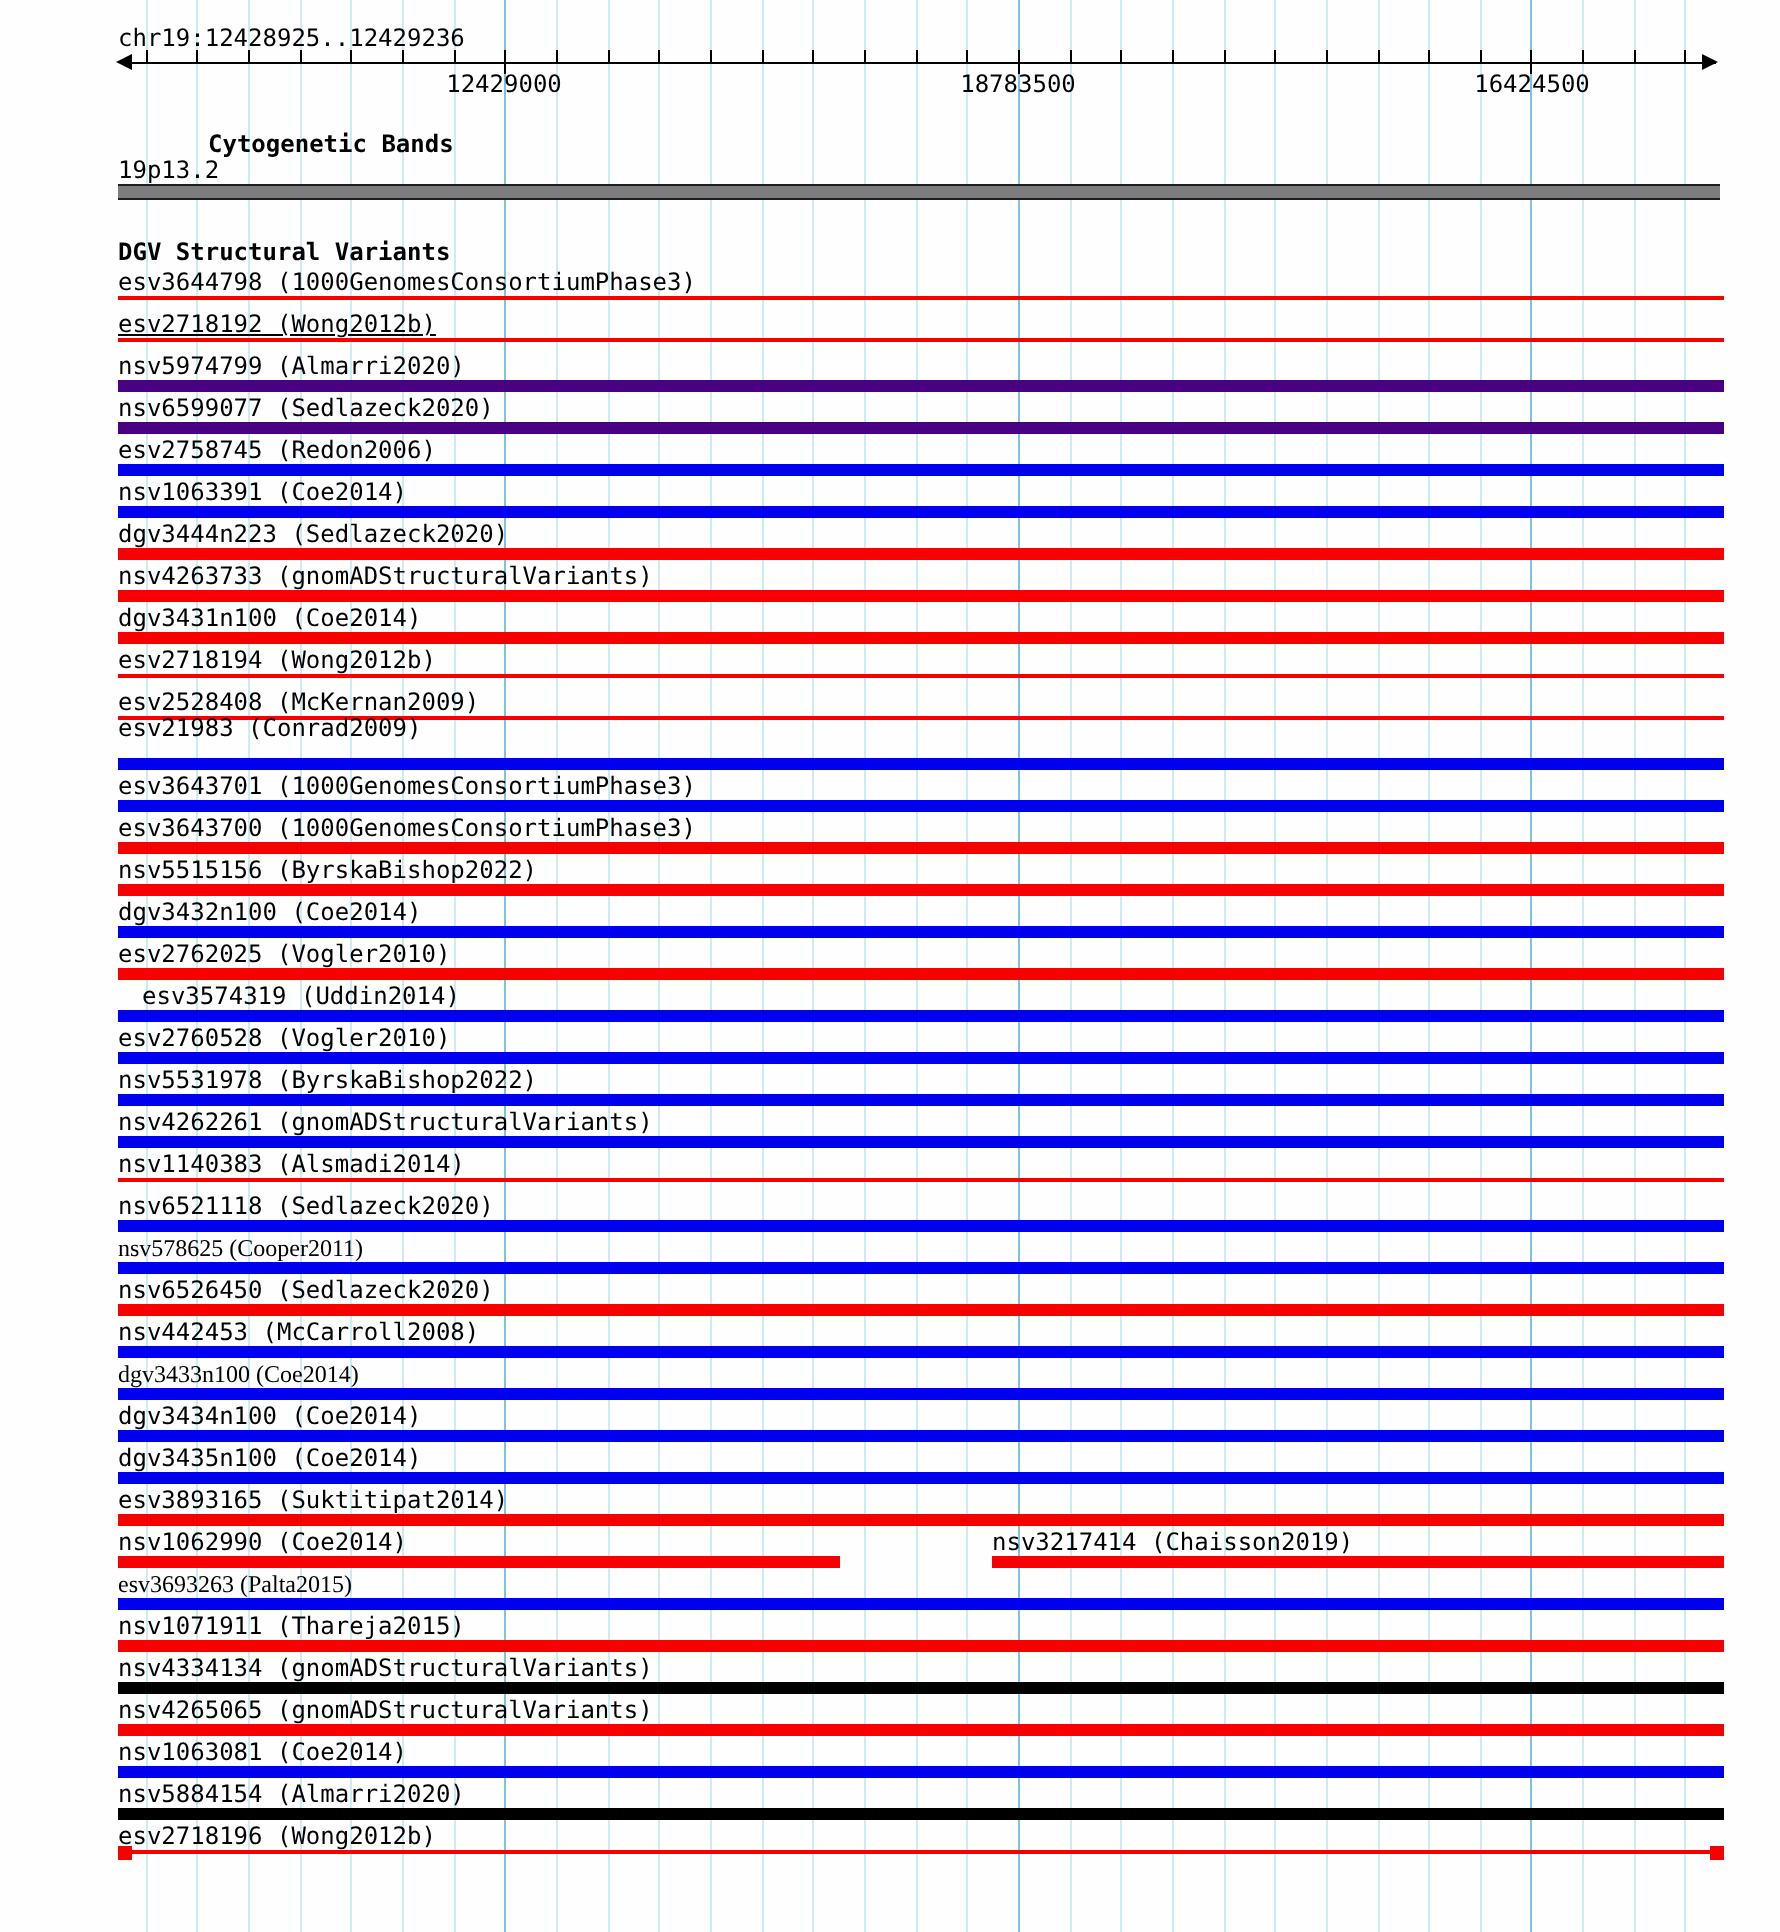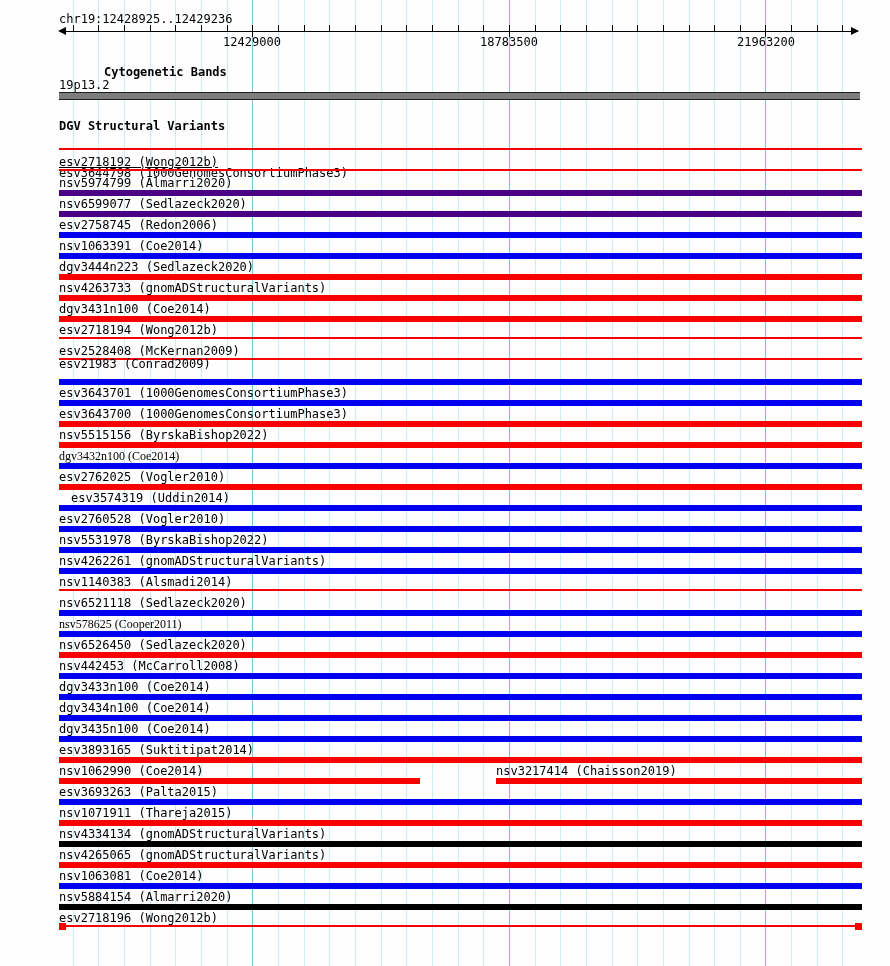--- a/index.html
+++ b/index.html
@@ -93,34 +93,34 @@
         <div class="tick" style="left: 714.175px; top: 25px; height: 6px;"></div>
         <div class="tick" style="left: 739.83px; top: 25px; height: 6px;"></div>
         <div class="tick" style="left: 765.485px; top: 25px; height: 12px;"></div>
         <div class="tick" style="left: 791.14px; top: 25px; height: 6px;"></div>
         <div class="tick" style="left: 816.795px; top: 25px; height: 6px;"></div>
         <div class="tick" style="left: 842.45px; top: 25px; height: 6px;"></div>
       </div>
     <div id="tick-labels">
         <div class="txt tick-label" style="left: 222px; top: 36px;">12429000</div>
         <div class="txt tick-label" style="left: 479px; top: 36px;">18783500</div>
-        <div class="txt tick-label" style="left: 736px; top: 36px;">21963200</div>
+        <div class="txt tick-label" style="left: 736px; top: 36px;">16424500</div>
       </div>
   </div>
 
   <div>
     <div class="txt bold" style="left:59px;top:66px;margin-left:45px;">Cytogenetic Bands</div>
     <div class="txt" style="left:59px;top:79px;">19p13.2</div>
     <div class="band-rect" id="cytoband-bar" style="left: 59px; top: 92px; width: 801px; background: rgb(125, 125, 125);"></div>
   </div>
 
   <div>
     <div class="txt bold" style="left:59px;top:120px;">DGV Structural Variants</div>
     <div id="rows">
-        <div class="txt" style="left: 59px; top: 135px; margin-top: 32px;">esv3644798 (1000GenomesConsortiumPhase3)</div>
+        <div class="txt" style="left: 59px; top: 135px;">esv3644798 (1000GenomesConsortiumPhase3)</div>
         <div class="bar" style="left: 59px; width: 803px; background: rgb(248, 0, 0); top: 148px; height: 2px;"></div>
         <div class="txt" style="left: 59px; top: 156px; text-decoration: underline;">esv2718192 (Wong2012b)</div>
         <div class="bar" style="left: 59px; width: 803px; background: rgb(248, 0, 0); top: 169px; height: 2px;"></div>
         <div class="txt" style="left: 59px; top: 177px;">nsv5974799 (Almarri2020)</div>
         <div class="bar" style="left: 59px; width: 803px; background: rgb(74, 0, 130); top: 190px; height: 6px;"></div>
         <div class="txt" style="left: 59px; top: 198px;">nsv6599077 (Sedlazeck2020)</div>
         <div class="bar" style="left: 59px; width: 803px; background: rgb(74, 0, 130); top: 211px; height: 6px;"></div>
         <div class="txt" style="left: 59px; top: 219px;">esv2758745 (Redon2006)</div>
         <div class="bar" style="left: 59px; width: 803px; background: rgb(0, 0, 238); top: 232px; height: 6px;"></div>
         <div class="txt" style="left: 59px; top: 240px;">nsv1063391 (Coe2014)</div>
@@ -136,21 +136,21 @@
         <div class="txt" style="left: 59px; top: 345px;">esv2528408 (McKernan2009)</div>
         <div class="bar" style="left: 59px; width: 803px; background: rgb(248, 0, 0); top: 358px; height: 2px;"></div>
         <div class="txt" style="left: 59px; top: 358px;">esv21983 (Conrad2009)</div>
         <div class="bar" style="left: 59px; width: 803px; background: rgb(0, 0, 238); top: 379px; height: 6px;"></div>
         <div class="txt" style="left: 59px; top: 387px;">esv3643701 (1000GenomesConsortiumPhase3)</div>
         <div class="bar" style="left: 59px; width: 803px; background: rgb(0, 0, 238); top: 400px; height: 6px;"></div>
         <div class="txt" style="left: 59px; top: 408px;">esv3643700 (1000GenomesConsortiumPhase3)</div>
         <div class="bar" style="left: 59px; width: 803px; background: rgb(248, 0, 0); top: 421px; height: 6px;"></div>
         <div class="txt" style="left: 59px; top: 429px;">nsv5515156 (ByrskaBishop2022)</div>
         <div class="bar" style="left: 59px; width: 803px; background: rgb(248, 0, 0); top: 442px; height: 6px;"></div>
-        <div class="txt" style="left: 59px; top: 450px; font-family: Liberation Serif, serif;">dgv3432n100 (Coe2014)</div>
+        <div class="txt" style="left: 59px; top: 450px;">dgv3432n100 (Coe2014)</div>
         <div class="bar" style="left: 59px; width: 803px; background: rgb(0, 0, 238); top: 463px; height: 6px;"></div>
         <div class="txt" style="left: 59px; top: 471px;">esv2762025 (Vogler2010)</div>
         <div class="bar" style="left: 59px; width: 803px; background: rgb(248, 0, 0); top: 484px; height: 6px;"></div>
         <div class="txt" style="left: 71px; top: 492px;">esv3574319 (Uddin2014)</div>
         <div class="bar" style="left: 59px; width: 803px; background: rgb(0, 0, 238); top: 505px; height: 6px;"></div>
         <div class="txt" style="left: 59px; top: 513px;">esv2760528 (Vogler2010)</div>
         <div class="bar" style="left: 59px; width: 803px; background: rgb(0, 0, 238); top: 526px; height: 6px;"></div>
         <div class="txt" style="left: 59px; top: 534px;">nsv5531978 (ByrskaBishop2022)</div>
         <div class="bar" style="left: 59px; width: 803px; background: rgb(0, 0, 238); top: 547px; height: 6px;"></div>
         <div class="txt" style="left: 59px; top: 555px;">nsv4262261 (gnomADStructuralVariants)</div>
@@ -158,33 +158,33 @@
         <div class="txt" style="left: 59px; top: 576px;">nsv1140383 (Alsmadi2014)</div>
         <div class="bar" style="left: 59px; width: 803px; background: rgb(248, 0, 0); top: 589px; height: 2px;"></div>
         <div class="txt" style="left: 59px; top: 597px;">nsv6521118 (Sedlazeck2020)</div>
         <div class="bar" style="left: 59px; width: 803px; background: rgb(0, 0, 238); top: 610px; height: 6px;"></div>
         <div class="txt" style="left: 59px; top: 618px; font-family: Liberation Serif, serif;">nsv578625 (Cooper2011)</div>
         <div class="bar" style="left: 59px; width: 803px; background: rgb(0, 0, 238); top: 631px; height: 6px;"></div>
         <div class="txt" style="left: 59px; top: 639px;">nsv6526450 (Sedlazeck2020)</div>
         <div class="bar" style="left: 59px; width: 803px; background: rgb(248, 0, 0); top: 652px; height: 6px;"></div>
         <div class="txt" style="left: 59px; top: 660px;">nsv442453 (McCarroll2008)</div>
         <div class="bar" style="left: 59px; width: 803px; background: rgb(0, 0, 238); top: 673px; height: 6px;"></div>
-        <div class="txt" style="left: 59px; top: 681px;">dgv3433n100 (Coe2014)</div>
+        <div class="txt" style="left: 59px; top: 681px; font-family: Liberation Serif, serif;">dgv3433n100 (Coe2014)</div>
         <div class="bar" style="left: 59px; width: 803px; background: rgb(0, 0, 238); top: 694px; height: 6px;"></div>
         <div class="txt" style="left: 59px; top: 702px;">dgv3434n100 (Coe2014)</div>
         <div class="bar" style="left: 59px; width: 803px; background: rgb(0, 0, 238); top: 715px; height: 6px;"></div>
         <div class="txt" style="left: 59px; top: 723px;">dgv3435n100 (Coe2014)</div>
         <div class="bar" style="left: 59px; width: 803px; background: rgb(0, 0, 238); top: 736px; height: 6px;"></div>
         <div class="txt" style="left: 59px; top: 744px;">esv3893165 (Suktitipat2014)</div>
         <div class="bar" style="left: 59px; width: 803px; background: rgb(248, 0, 0); top: 757px; height: 6px;"></div>
         <div class="txt" style="left: 59px; top: 765px;">nsv1062990 (Coe2014)</div>
         <div class="bar" style="left: 59px; width: 361px; background: rgb(248, 0, 0); top: 778px; height: 6px;"></div>
         <div class="txt" style="left: 496px; top: 765px;">nsv3217414 (Chaisson2019)</div>
         <div class="bar" style="left: 496px; width: 366px; background: rgb(248, 0, 0); top: 778px; height: 6px;"></div>
-        <div class="txt" style="left: 59px; top: 786px;">esv3693263 (Palta2015)</div>
+        <div class="txt" style="left: 59px; top: 786px; font-family: Liberation Serif, serif;">esv3693263 (Palta2015)</div>
         <div class="bar" style="left: 59px; width: 803px; background: rgb(0, 0, 238); top: 799px; height: 6px;"></div>
         <div class="txt" style="left: 59px; top: 807px;">nsv1071911 (Thareja2015)</div>
         <div class="bar" style="left: 59px; width: 803px; background: rgb(248, 0, 0); top: 820px; height: 6px;"></div>
         <div class="txt" style="left: 59px; top: 828px;">nsv4334134 (gnomADStructuralVariants)</div>
         <div class="bar" style="left: 59px; width: 803px; background: rgb(0, 0, 0); top: 841px; height: 6px;"></div>
         <div class="txt" style="left: 59px; top: 849px;">nsv4265065 (gnomADStructuralVariants)</div>
         <div class="bar" style="left: 59px; width: 803px; background: rgb(248, 0, 0); top: 862px; height: 6px;"></div>
         <div class="txt" style="left: 59px; top: 870px;">nsv1063081 (Coe2014)</div>
         <div class="bar" style="left: 59px; width: 803px; background: rgb(0, 0, 238); top: 883px; height: 6px;"></div>
         <div class="txt" style="left: 59px; top: 891px;">nsv5884154 (Almarri2020)</div>

